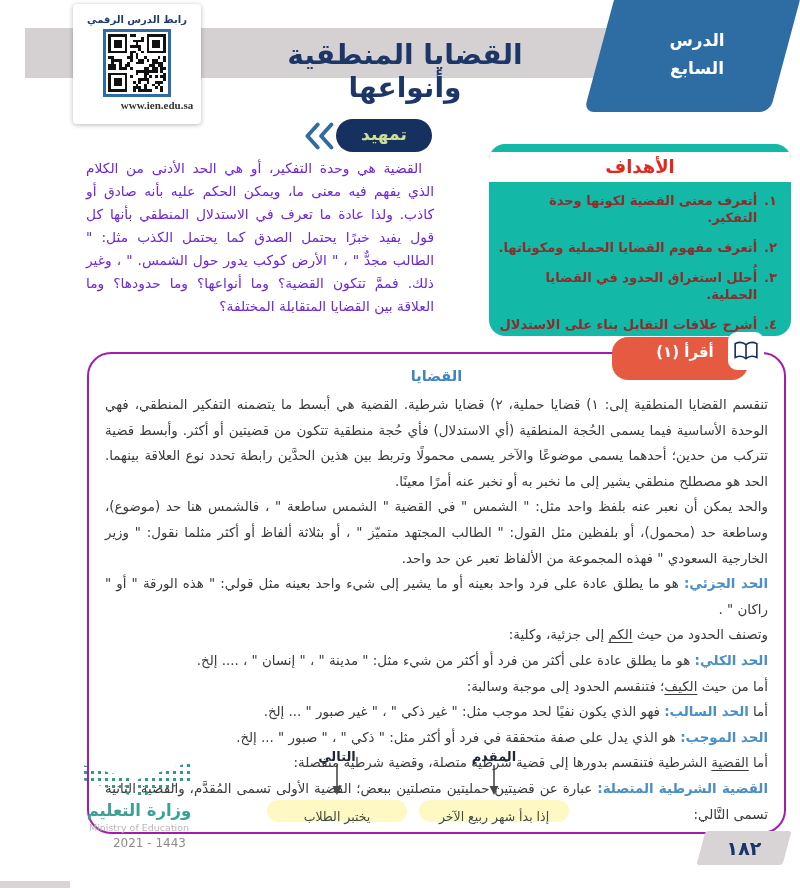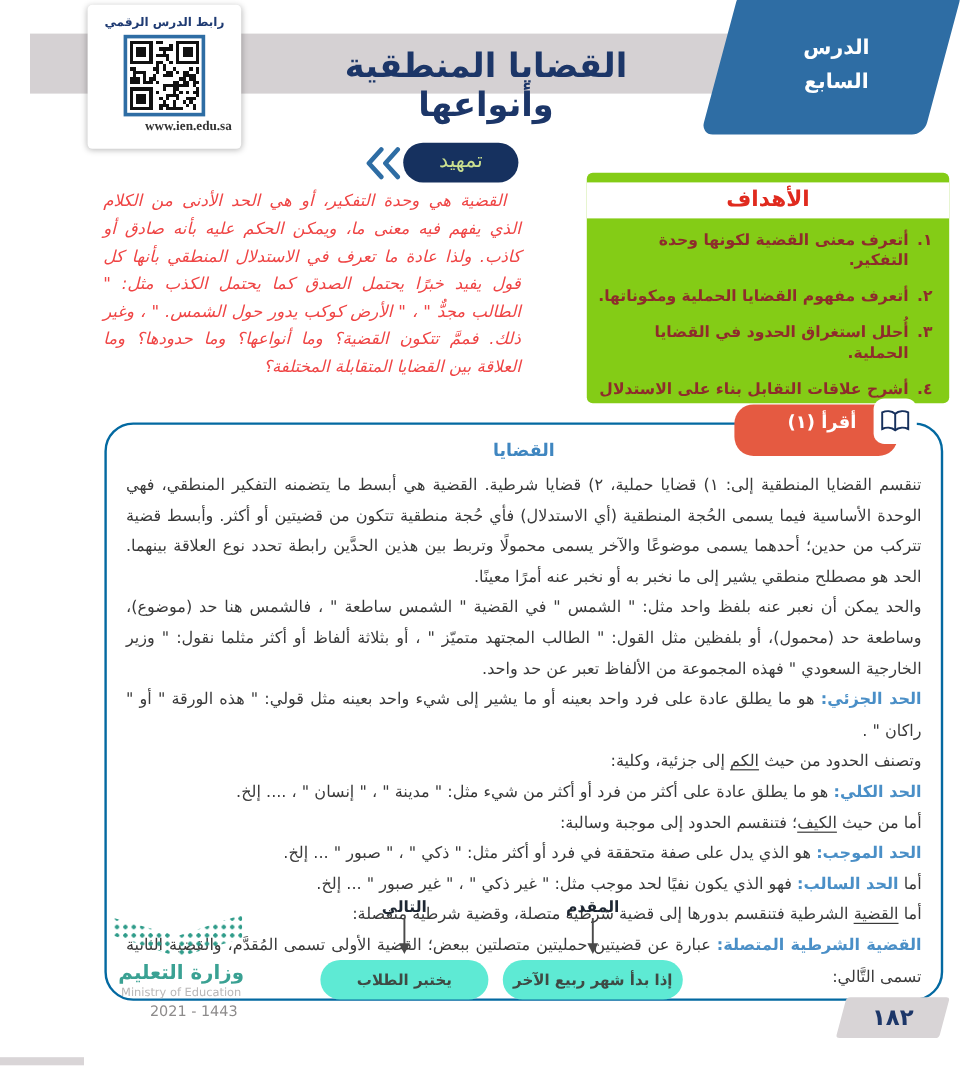--- a/index.html
+++ b/index.html
@@ -18,60 +18,60 @@
   .qr-card { position:absolute; left:73px; top:4px; width:128px; height:120px; background:#fff;
     border-radius:4px; box-shadow:0 1px 5px rgba(0,0,0,.28); z-index:4; text-align:center; }
   .qr-label { font-size:10px; font-weight:bold; color:#1f3b73; margin-top:10px; }
   .qr-frame { width:68px; height:68px; margin:4px auto 2px; border:3px solid #2e6da4; background:#fff; padding:2px; }
   .qr-url { font-family:Liberation Serif, serif; font-size:11px; font-weight:bold; color:#333;margin-left:40px; }
 
   
   .intro-badge { position:absolute; left:300px; top:119px; display:flex; align-items:center; z-index:2; }
   .intro-chevrons { margin-left:4px; display:block; }
   .intro-pill { width:96px; height:33px; background:#16315f; border-radius:17px; color:#cbe090;
-    font-weight:normal; font-size:17px; text-align:center; line-height:31px; }
+    font-weight:bold; font-size:17px; text-align:center; line-height:31px; }
   .intro-text { position:absolute; left:86px; top:157px; width:348px; direction:rtl;
-    text-align:justify; text-indent:12px; font-size:13.8px; line-height:23px; color:#ef4444;font-style:italic; }
+    text-align:justify; text-indent:12px; font-size:13.8px; line-height:23px; color:#6d28d9; }
 
   
   .objectives { position:absolute; left:489px; top:144px; width:302px; height:192px;
-    background:#84cc16; border-radius:5px; overflow:hidden; }
+    background:#14b8a6; border-radius:16px; overflow:hidden; }
   .objectives-titlebar { background:#fff; height:30px; margin-top:8px; text-align:center; }
   .objectives-title { color:#e02a1e; font-weight:bold; font-size:18px; line-height:30px; }
   .objectives-items { padding:10px 14px 0 8px; direction:rtl; }
   .objective-item { display:flex; gap:7px; color:#8e2c2c; font-weight:bold; font-size:13px;
     line-height:17px; margin-bottom:13px; text-align:right; }
   .objective-num { flex:0 0 auto; }
 
   
   .read-badge { position:absolute; left:612px; top:335px; z-index:5; }
   .read-pill { position:absolute; left:0; top:2px; width:136px; height:43px; background:#e55a41;
     border-radius:16px; color:#fff; font-weight:bold; font-size:15px; text-align:center; line-height:30px;
     padding-left:10px; }
   .book-chip { position:absolute; left:116px; top:-3px; width:36px; height:38px; background:#fff;
     border-radius:9px; display:flex; align-items:center; justify-content:center; }
 
   
   .reading-box { position:absolute; left:87px; top:352px; width:699px; height:482px; background:#fff;
-    border:2px solid #0369a1; border-radius:24px; padding:10px 16px; z-index:1; }
+    border:2px solid #a21caf; border-radius:24px; padding:10px 16px; z-index:1; }
   .box-title { text-align:center; color:#3f86c0; font-weight:bold; font-size:14.5px; margin:4px 0 8px; }
   .reading-body p { direction:rtl; text-align:justify; font-size:13.4px; line-height:25.6px; color:#3a3a3a; }
   .kw { color:#4a8fc7; font-weight:bold; }
   .ul { text-decoration:underline; text-underline-offset:3px; }
 
   
   .diagram-group { position:absolute; text-align:center; }
   .dg-muqaddam { left:330px; top:395px; width:150px; }
   .dg-tali { left:178px; top:395px; width:140px; }
   .dg-label { font-size:13px; font-weight:bold; color:#1e2733; margin-bottom:1px; }
-  .dg-pill { background:#5eead4; border-radius:17px; height:33px; line-height:33px;
-    font-size:12.5px; font-weight:bold; color:#3e4a44; margin-top:1px; }
-
-  
-  .ministry { position:absolute; left:86px; top:760px; width:130px; text-align:center; z-index:4; }
+  .dg-pill { background:#fef9c3; border-radius:17px; height:22px; line-height:33px;
+    font-size:12.5px; font-weight:normal; color:#3e4a44; margin-top:1px; }
+
+  
+  .ministry { position:absolute; left:74px; top:760px; width:130px; text-align:center; z-index:4; }
   .dots { height:40px; position:relative; }
   .dwing { position:absolute; top:2px; background-image:radial-gradient(circle,#2f9c8a 1.6px,transparent 1.9px);
     background-size:7px 7px; }
   .dwing.w1 { left:8px; width:50px; height:34px; clip-path:polygon(0% 8%, 100% 50%, 100% 100%, 0% 52%); }
   .dwing.w2 { left:62px; width:54px; height:36px; clip-path:polygon(0% 50%, 100% 0%, 100% 55%, 0% 100%); }
   .ministry-ar { color:#3aa193; font-weight:bold; font-size:16.5px; margin-top:1px; }
   .ministry-en { color:#b9b7b7; font-size:9.5px; margin-top:2px; }
   .ministry-years { color:#8d8b8b; font-size:12px; margin-top:3px; text-align:right; padding-right:18px; direction:ltr; }
 
   .page-num-badge { position:absolute; left:701px; top:831px; width:86px; height:34px; background:#d8d4d6;
@@ -284,22 +284,22 @@
 
   <div class="reading-box">
     <div class="box-title">القضايا</div>
     <div class="reading-body">
       <p>تنقسم القضايا المنطقية إلى: ١) قضايا حملية، ٢) قضايا شرطية. القضية هي أبسط ما يتضمنه التفكير المنطقي، فهي الوحدة الأساسية فيما يسمى الحُجة المنطقية (أي الاستدلال) فأي حُجة منطقية تتكون من قضيتين أو أكثر. وأبسط قضية تتركب من حدين؛ أحدهما يسمى موضوعًا والآخر يسمى محمولًا وتربط بين هذين الحدَّين رابطة تحدد نوع العلاقة بينهما. الحد هو مصطلح منطقي يشير إلى ما نخبر به أو نخبر عنه أمرًا معينًا.</p>
       <p>والحد يمكن أن نعبر عنه بلفظ واحد مثل: " الشمس " في القضية " الشمس ساطعة " ، فالشمس هنا حد (موضوع)، وساطعة حد (محمول)، أو بلفظين مثل القول: " الطالب المجتهد متميّز " ، أو بثلاثة ألفاظ أو أكثر مثلما نقول: " وزير الخارجية السعودي " فهذه المجموعة من الألفاظ تعبر عن حد واحد.</p>
       <p><span class="kw">الحد الجزئي:</span><span> هو ما يطلق عادة على فرد واحد بعينه أو ما يشير إلى شيء واحد بعينه مثل قولي: " هذه الورقة " أو " راكان " .</span></p>
       <p><span>وتصنف الحدود من حيث </span><span class="ul">الكم</span><span> إلى جزئية، وكلية:</span></p>
       <p><span class="kw">الحد الكلي:</span><span> هو ما يطلق عادة على أكثر من فرد أو أكثر من شيء مثل: " مدينة " ، " إنسان " ، .... إلخ.</span></p>
       <p><span>أما من حيث </span><span class="ul">الكيف</span><span>؛ فتنقسم الحدود إلى موجبة وسالبة:</span></p>
+      <p><span>أما </span><span class="kw">الحد السالب:</span><span> فهو الذي يكون نفيًا لحد موجب مثل: " غير ذكي " ، " غير صبور " ... إلخ.</span></p>
       <p><span class="kw">الحد الموجب:</span><span> هو الذي يدل على صفة متحققة في فرد أو أكثر مثل: " ذكي " ، " صبور " ... إلخ.</span></p>
-      <p><span>أما </span><span class="kw">الحد السالب:</span><span> فهو الذي يكون نفيًا لحد موجب مثل: " غير ذكي " ، " غير صبور " ... إلخ.</span></p>
       <p><span>أما </span><span class="ul">القضية</span><span> الشرطية فتنقسم بدورها إلى قضية شرطية متصلة، وقضية شرطية منفصلة:</span></p>
       <p><span class="kw">القضية الشرطية المتصلة:</span><span> عبارة عن قضيتين حمليتين متصلتين ببعض؛ القضية الأولى تسمى المُقدَّم، والقضية الثانية تسمى التَّالي:</span></p>
     </div>
 
     <div class="diagram-group dg-muqaddam">
       <div class="dg-label">المقدم</div>
       <svg width="12" height="30" viewBox="0 0 12 30">
         <line x1="6" y1="0" x2="6" y2="22" stroke="#4a4a4a" stroke-width="1.6"></line>
         <path d="M1.5 21 L6 30 L10.5 21 Z" fill="#4a4a4a"></path>
       </svg>

